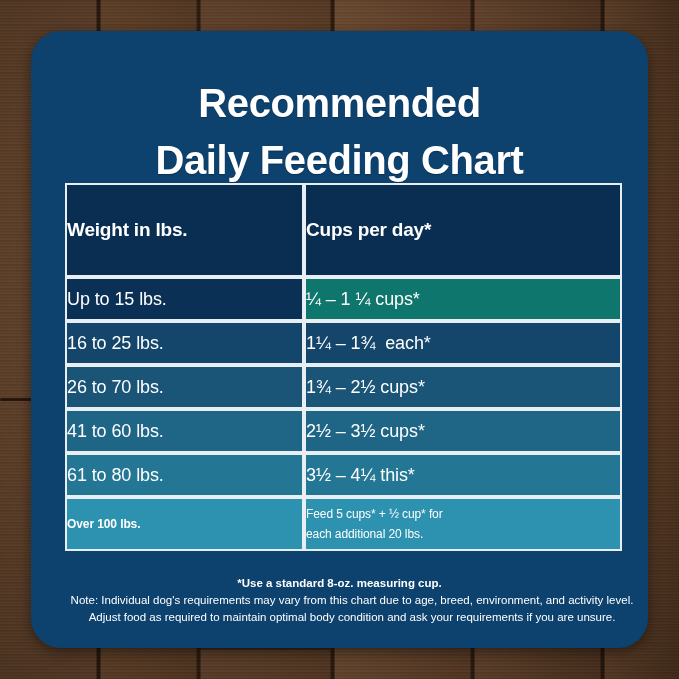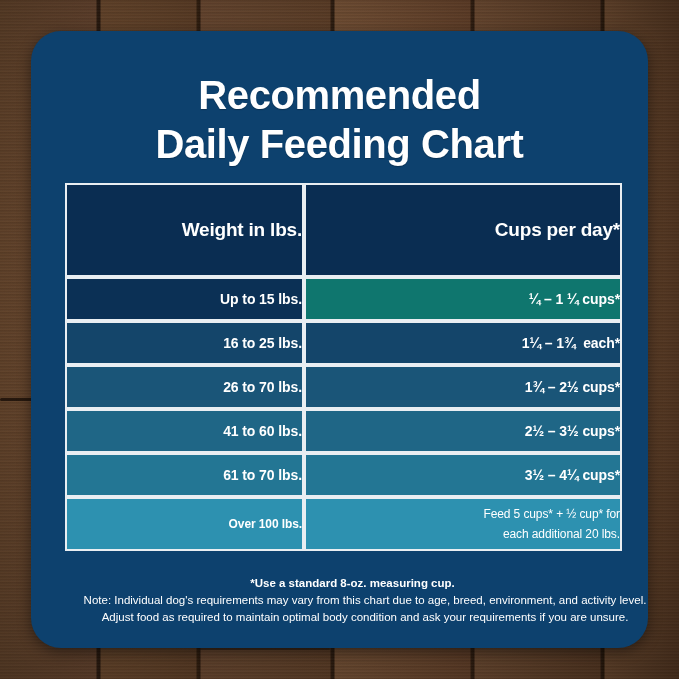--- a/index.html
+++ b/index.html
@@ -93,71 +93,72 @@
     padding-top: 40px;
     text-align: center;
   }
   .title-line {
     color: #ffffff;
     font-size: 40px;
     font-weight: bold;
     letter-spacing: -0.4px;
     line-height: 49px;
     text-shadow: 0 1px 1px rgba(0,0,0,0.25);
+    margin-top: 8px;
   }
 
   
   #feeding-table {
     position: absolute;
     left: 34px;
     top: 152px;
     width: 549px;
     border-collapse: separate;
     border-spacing: 0;
     table-layout: fixed;
   }
   #feeding-table td, #feeding-table th {
     border: 2px solid #e9eef2;
-    text-align: right;
+    text-align: left;
     vertical-align: middle;
     color: #ffffff;
     padding: 0;
   }
   .col-weight { width: 235px; }
   .col-cups   { width: 314px; }
 
   th.header-cell {
     height: 90px;
     background: #0a2d52;
     font-size: 19px;
     font-weight: bold;
     letter-spacing: -0.2px;
   }
   td.data-cell {
     height: 40px;
-    font-size: 14px;
-    font-weight: bold;
+    font-size: 18px;
+    font-weight: normal;
     letter-spacing: -0.1px;
     white-space: pre;
   }
   td.data-cell.last-row {
     height: 50px;
     font-weight: normal;
     font-size: 12px;
     line-height: 20px;
   }
   td.data-cell.last-row.weight {
     font-weight: bold;
     font-size: 12px;
   }
 
   
   #footnotes {
     position: absolute;
-    left: 13px;
+    left: 0;
     top: 544px;
     width: 617px;
     text-align: center;
     color: #ffffff;
   }
   .footnote-strong {
     font-size: 11.5px;
     font-weight: bold;
     line-height: 17px;
   }
@@ -203,22 +204,22 @@
       </tr>
       <tr>
         <td class="data-cell col-weight" style="background: rgb(26, 85, 120);">26 to 70 lbs.</td>
         <td class="data-cell col-cups" style="background: rgb(26, 85, 120);">1¾ – 2½ cups*</td>
       </tr>
       <tr>
         <td class="data-cell col-weight" style="background: rgb(31, 102, 134);">41 to 60 lbs.</td>
         <td class="data-cell col-cups" style="background: rgb(31, 102, 134);">2½ – 3½ cups*</td>
       </tr>
       <tr>
-        <td class="data-cell col-weight" style="background: rgb(35, 118, 148);">61 to 70 lbs.</td>
-        <td class="data-cell col-cups" style="background: rgb(35, 118, 148);">3½ – 4¼ cups*</td>
+        <td class="data-cell col-weight" style="background: rgb(35, 118, 148);">61 to 80 lbs.</td>
+        <td class="data-cell col-cups" style="background: rgb(35, 118, 148);">3½ – 4¼ this*</td>
       </tr>
       <tr>
         <td class="data-cell last-row weight col-weight" style="background: rgb(45, 145, 176);">Over 100 lbs.</td>
         <td class="data-cell last-row col-cups" style="background: rgb(45, 145, 176);">Feed 5 cups* + ½ cup* for
 each additional 20 lbs.</td>
       </tr>
     </tbody>
   </table>
 
   <div id="footnotes">

